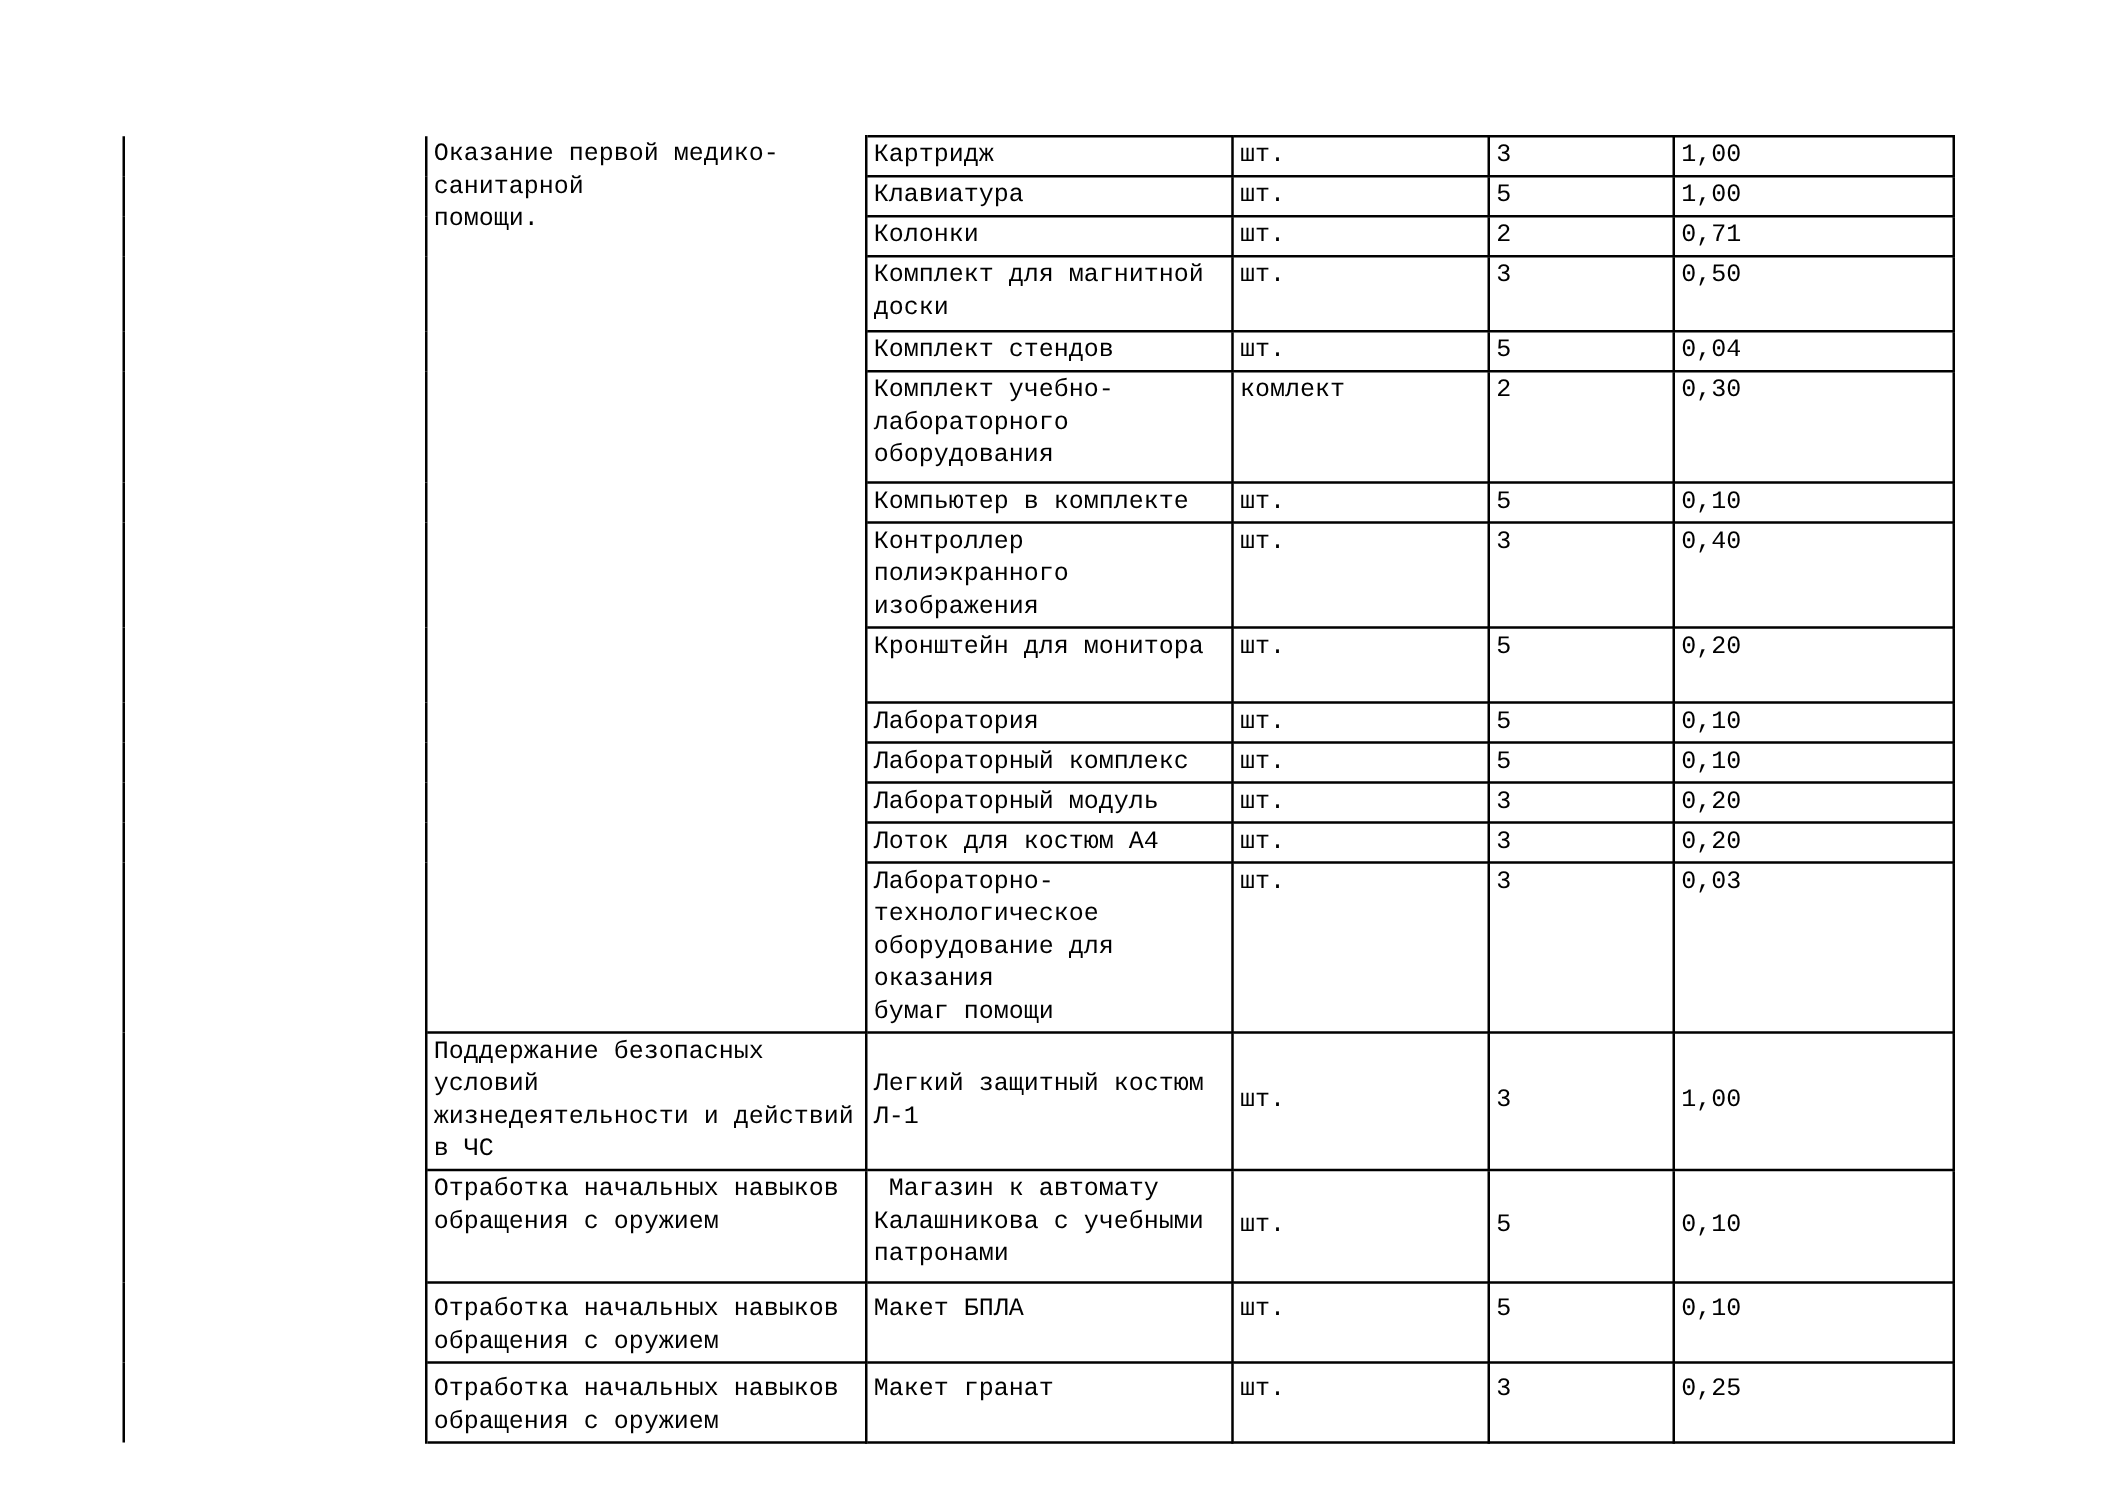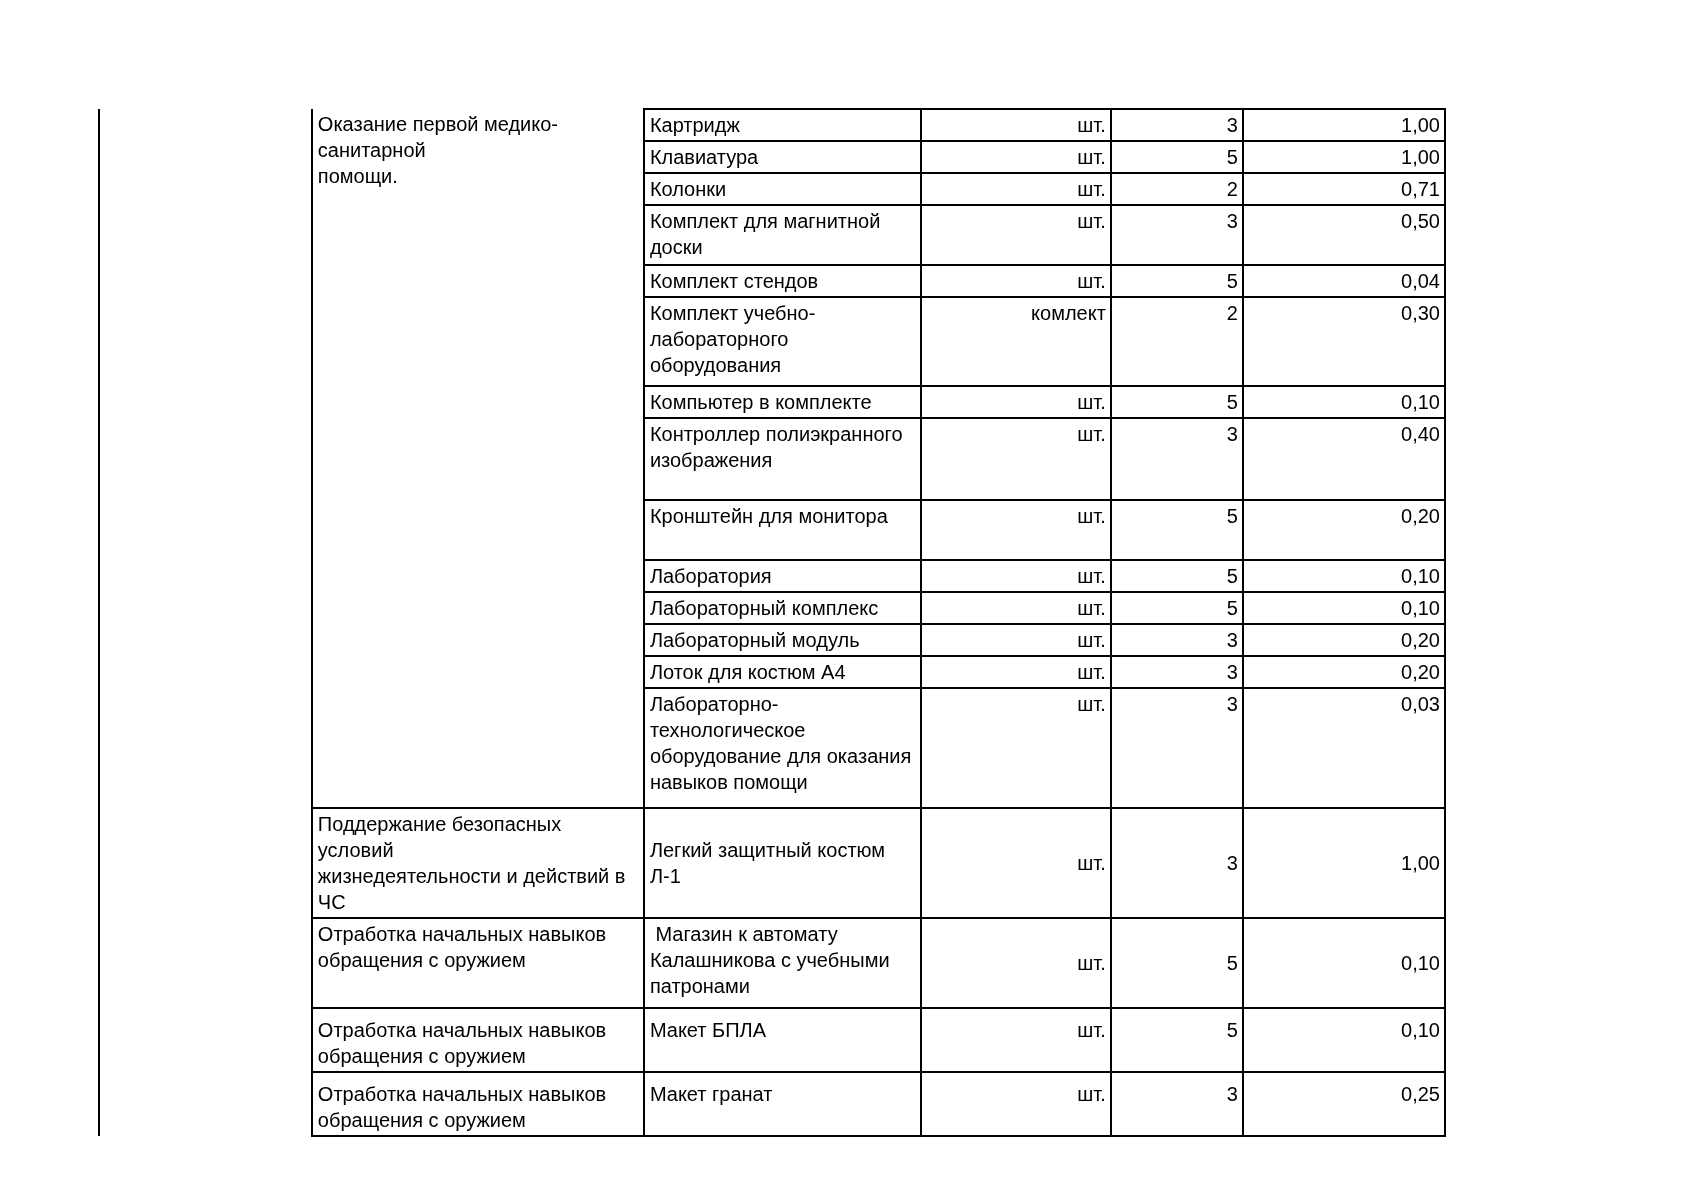--- a/index.html
+++ b/index.html
@@ -1,23 +1,23 @@
 <!DOCTYPE html>
 <html><head>
 <meta charset="utf-8">
 <title>Document page</title>
 <style>
   html, body { margin: 0; padding: 0; background: #ffffff; }
   .sheet {
     position: relative;
-    width: 1446px;
+    width: 1697px;
     height: 1200px;
     background: #ffffff;
     overflow: hidden;
-    font-family: Liberation Sans, sans-serif;
+    font-family: Liberation Mono, monospace;
     color: #000000;
   }
   table.doc-table {
     position: absolute;
     left: 98px;
     top: 108px;
     border-collapse: collapse;
     table-layout: fixed;
     border: none;
   }
@@ -28,21 +28,21 @@
     vertical-align: top;
     padding: 2px 4px 2px 5px;
     overflow: hidden;
     word-wrap: break-word;
   }
   td.c-left {
     border-top: none !important;
     border-bottom: none !important;
   }
   td.c-activity, td.c-item { text-align: left; white-space: pre-wrap; }
-  td.c-unit, td.c-qty, td.c-coef { text-align: right; }
+  td.c-unit, td.c-qty, td.c-coef { text-align: left; }
   td.c-activity-merged {
     border-top: none !important;
     vertical-align: bottom;
     padding-bottom: 62px;
     text-align: left;
     white-space: pre-wrap;
   }
   tr.row-mid td { vertical-align: middle; }
   tr.row-mid-vals td.c-unit,
   tr.row-mid-vals td.c-qty,
@@ -145,21 +145,21 @@
         <tr style="height: 29px;">
           <td class="c-item">Лоток для костюм А4</td>
           <td class="c-unit">шт.</td>
           <td class="c-qty">3</td>
           <td class="c-coef">0,20</td>
         </tr>
         <tr style="height: 120px;">
           <td class="c-item">Лабораторно-
 технологическое
 оборудование для оказания
-навыков помощи</td>
+бумаг помощи</td>
           <td class="c-unit">шт.</td>
           <td class="c-qty">3</td>
           <td class="c-coef">0,03</td>
         </tr>
         <tr class="row-mid" style="height: 85px; padding-left: 19px;">
           <td class="c-activity">Поддержание безопасных условий
 жизнедеятельности и действий в ЧС</td>
           <td class="c-item">Легкий защитный костюм
 Л-1</td>
           <td class="c-unit">шт.</td>

